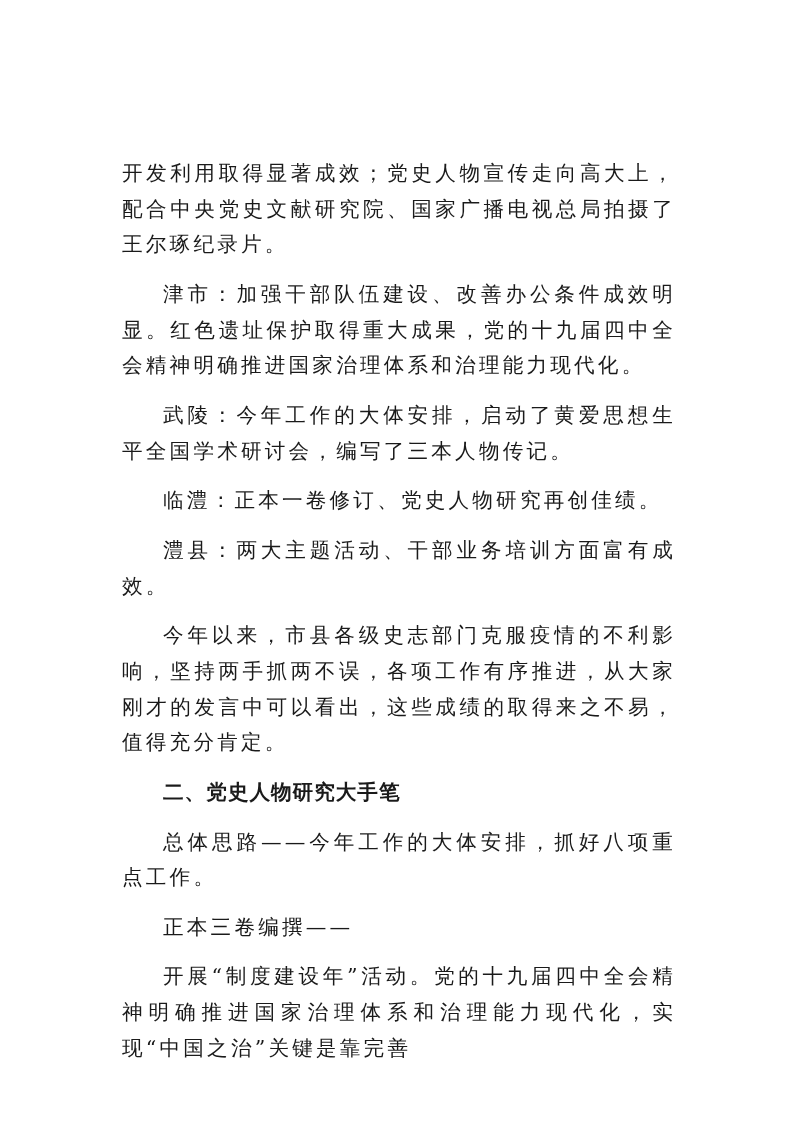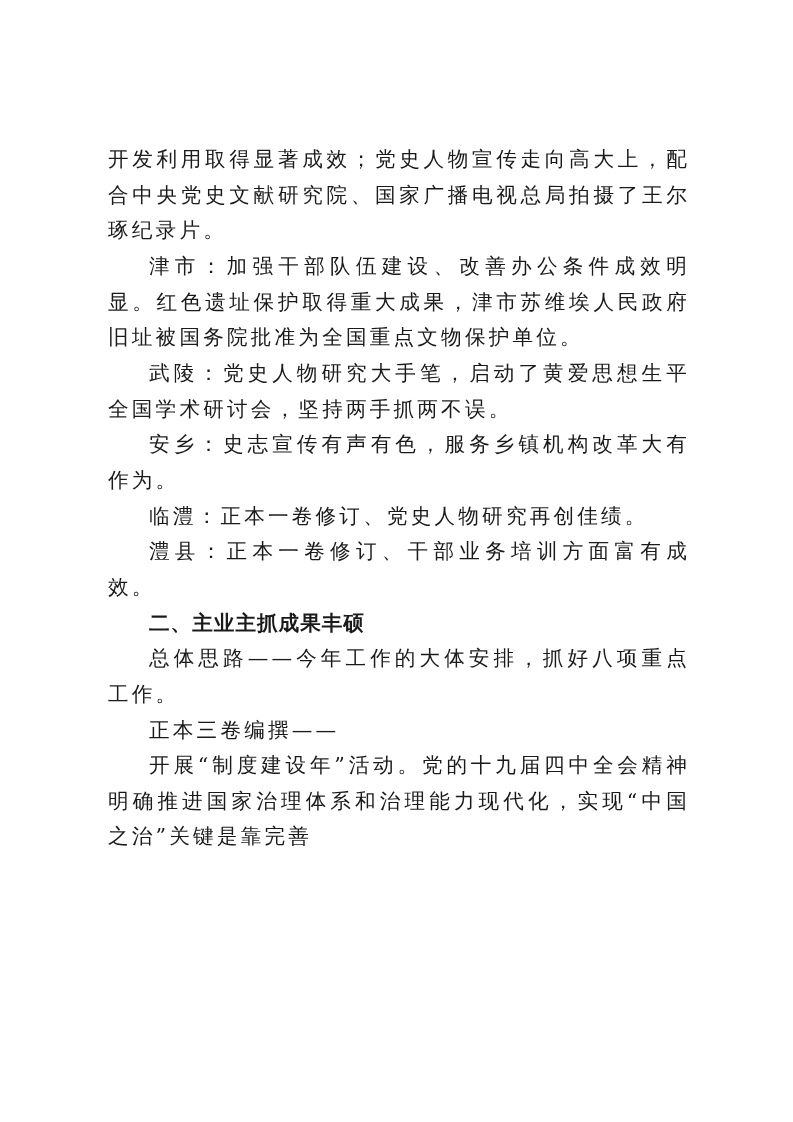--- a/index.html
+++ b/index.html
@@ -8,36 +8,36 @@
       position: absolute;
       left: 108px;
       top: 142px;
       width: 582px;
       font-family: "DejaVu Serif", "Liberation Serif", serif;
       font-size: 20.6px;
       line-height: 35.65px;
       color: #1a1a1a;
       letter-spacing: 3.2px;
     }
-    .p { margin: 0; text-align: justify; text-align-last: left; }
+    .p { margin: 14px; text-align: justify; text-align-last: left; }
     .p.indent { text-indent: 41px; }
     .p.heading {
       font-family: "DejaVu Sans", "Liberation Sans", sans-serif;
       font-weight: bold;
       text-indent: 41px;
       letter-spacing: 1px;
     }
   </style>
 </head>
 <body>
 
 <div class="page">
   <p class="p">开发利用取得显著成效；党史人物宣传走向高大上，配合中央党史文献研究院、国家广播电视总局拍摄了王尔琢纪录片。</p>
-  <p class="p indent">津市：加强干部队伍建设、改善办公条件成效明显。红色遗址保护取得重大成果，津市苏维埃人民政府旧址被国务院批准为全国重点文物保护单位。</p>
-  <p class="p indent">武陵：党史人物研究大手笔，启动了黄爱思想生平全国学术研讨会，坚持两手抓两不误。</p>
-  <p class="p indent">安乡：史志宣传有声有色，服务乡镇机构改革大有作为。</p>
+  <p class="p indent">津市：加强干部队伍建设、改善办公条件成效明显。红色遗址保护取得重大成果，党的十九届四中全会精神明确推进国家治理体系和治理能力现代化。</p>
+  <p class="p indent">武陵：今年工作的大体安排，启动了黄爱思想生平全国学术研讨会，编写了三本人物传记。</p>
   <p class="p indent">临澧：正本一卷修订、党史人物研究再创佳绩。</p>
-  <p class="p indent">澧县：正本一卷修订、干部业务培训方面富有成效。</p>
-  <p class="p heading">二、主业主抓成果丰硕</p>
+  <p class="p indent">澧县：两大主题活动、干部业务培训方面富有成效。</p>
+  <p class="p indent">今年以来，市县各级史志部门克服疫情的不利影响，坚持两手抓两不误，各项工作有序推进，从大家刚才的发言中可以看出，这些成绩的取得来之不易，值得充分肯定。</p>
+  <p class="p heading">二、党史人物研究大手笔</p>
   <p class="p indent">总体思路——今年工作的大体安排，抓好八项重点工作。</p>
   <p class="p indent">正本三卷编撰——</p>
   <p class="p indent">开展“制度建设年”活动。党的十九届四中全会精神明确推进国家治理体系和治理能力现代化，实现“中国之治”关键是靠完善</p>
 </div>
 
 </body></html>

